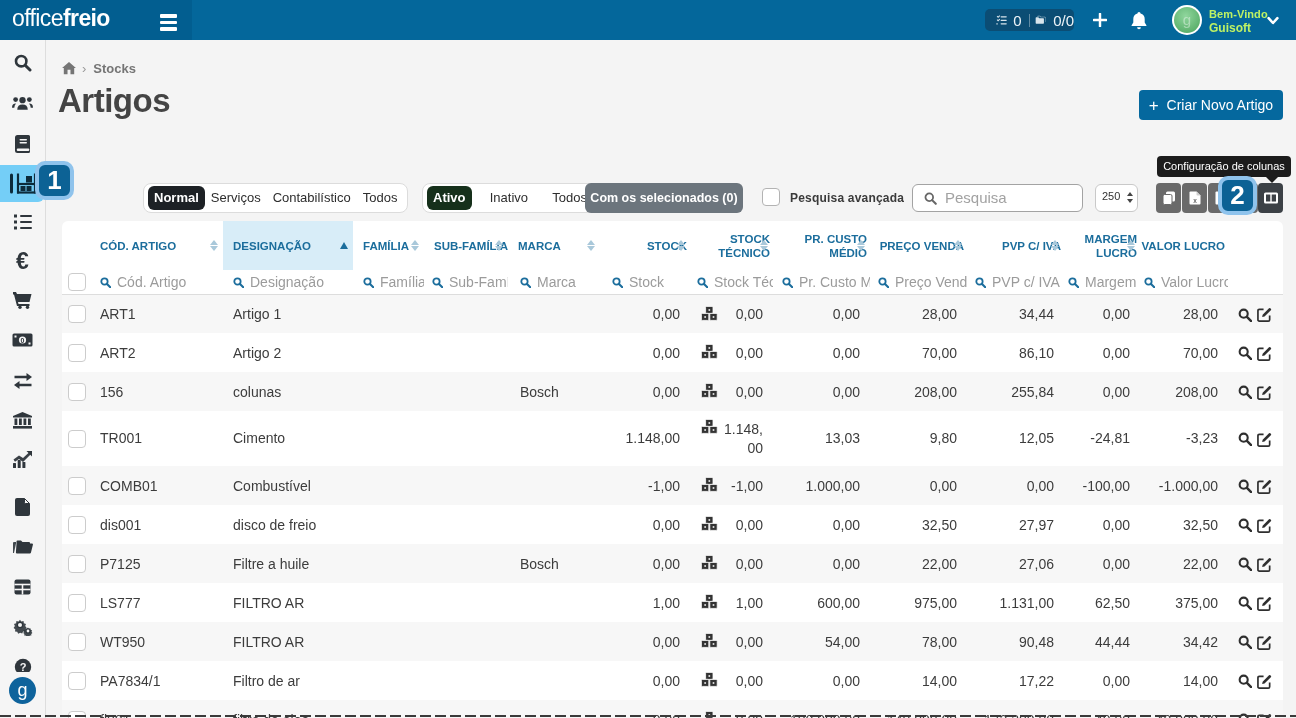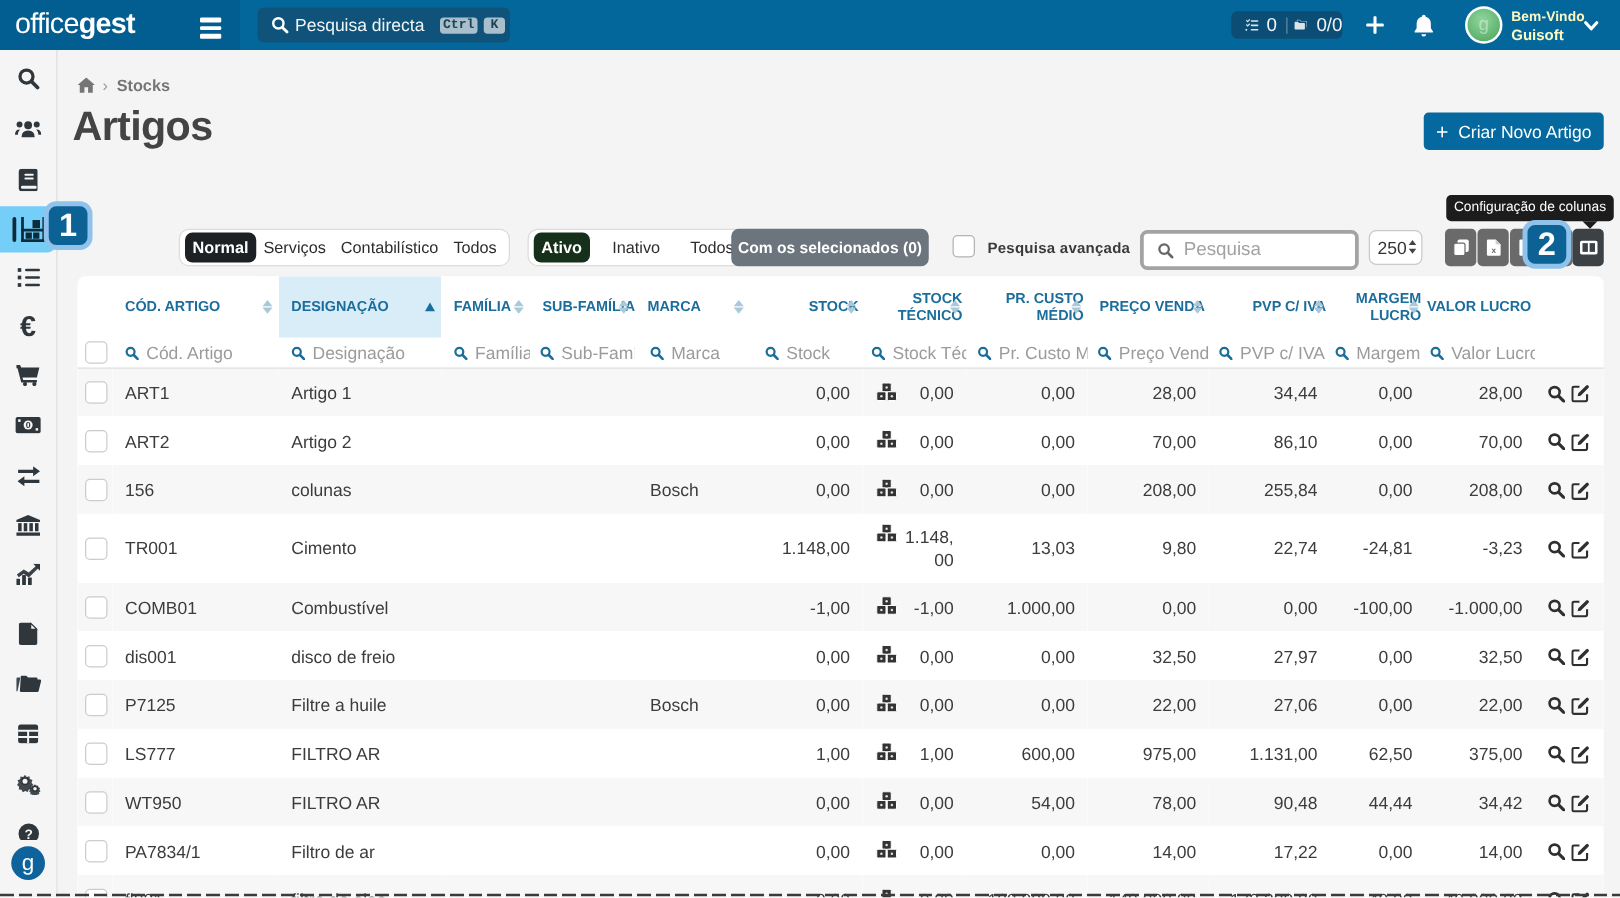--- a/index.html
+++ b/index.html
@@ -10,21 +10,21 @@
 #brand{position:absolute;top:0;left:0;width:192px;height:40px;background:#025e90;}
 #logo{position:absolute;left:12px;top:5px;color:#fff;font-size:23px;letter-spacing:-0.6px;}
 #logo b{font-weight:bold;}
 #burger{position:absolute;left:160px;top:14px;width:17px;}
 #burger div{height:3.5px;background:#fff;border-radius:1px;margin-bottom:3px;}
 #nsearch{position:absolute;left:206px;top:6px;width:202px;height:28px;background:#10537a;border-radius:5px;color:#fff;}
 #nsearch .txt{position:absolute;left:30px;top:6px;font-size:14px;color:#f2f6f9;}
 .chip{position:absolute;top:8px;height:13px;background:#a9bfcc;color:#1d4356;font-family:"Liberation Mono",monospace;font-size:10.5px;font-weight:bold;border-radius:3px;line-height:13px;text-align:center;}
 #npill{position:absolute;left:985px;top:9px;width:89px;height:22px;background:#0b4d74;border-radius:5px;display:flex;align-items:center;color:#eef4f8;font-size:15px;}
 #npill .sep{width:1px;height:13px;background:rgba(255,255,255,0.35);margin:0 6px 0 7px;}
-#nuser{position:absolute;left:1209px;top:9px;color:#fef9c3;}
+#nuser{position:absolute;left:1209px;top:9px;color:#bef264;}
 #nuser .l1{font-size:11px;font-weight:bold;line-height:11px;letter-spacing:0.1px;}
 #nuser .l2{font-size:12px;font-weight:bold;line-height:12px;margin-top:2px;}
 #avatar{position:absolute;left:1172px;top:5px;width:30px;height:30px;border-radius:50%;background:#fff;}
 #avatar .in{position:absolute;left:2px;top:2px;width:26px;height:26px;border-radius:50%;background:radial-gradient(circle at 45% 35%,#90d69d,#5bb06c 75%,#4da05e);color:rgba(255,255,255,0.4);font-size:15px;text-align:center;line-height:26px;}
 
 #side{position:absolute;top:40px;left:0;width:45px;height:678px;background:#f5f5f5;border-right:1px solid #ddd;}
 .sic{position:absolute;left:0;width:45px;text-align:center;}
 #hl{position:absolute;left:0;top:125px;width:44px;height:37px;background:#74cef7;border-radius:0 6px 6px 0;}
 #sbottom{position:absolute;left:0;top:632px;width:45px;height:46px;background:#f5f5f5;}
 #glogo{position:absolute;left:9px;top:5px;width:27px;height:27px;border-radius:50%;background:#0e639c;color:#fff;font-size:18px;text-align:center;line-height:26px;}
@@ -36,24 +36,24 @@
 #h1{position:absolute;left:58px;top:82px;color:#444;font-size:33px;font-weight:bold;letter-spacing:-0.5px;}
 #newbtn{position:absolute;left:1139px;top:90px;width:144px;height:30px;background:#05689e;border-radius:4px;color:#fff;font-size:14px;text-align:center;line-height:30px;}
 
 .bgroup{position:absolute;top:183px;height:30px;background:#fff;border:1px solid #dcdcdc;border-radius:8px;display:flex;align-items:center;justify-content:space-between;padding:0 4px;box-sizing:border-box;}
 .bgroup .bi{font-size:13px;color:#2d2d2d;padding:0 6px;line-height:24px;white-space:nowrap;}
 .bgroup .on{background:#1d2125;color:#fff;font-weight:bold;border-radius:6px;}
 .bgroup .ong{background:#16301b;color:#fff;font-weight:bold;border-radius:6px;}
 #drop{position:absolute;left:585px;top:183px;width:158px;height:30px;background:#6c757d;border-radius:6px;color:#fff;font-size:12.5px;font-weight:bold;text-align:center;line-height:30px;box-sizing:border-box;}
 #advchk{position:absolute;left:762px;top:188px;width:16px;height:16px;background:#fff;border:1px solid #b3b3b3;border-radius:4px;}
 #advlbl{position:absolute;left:790px;top:191px;font-size:12px;font-weight:bold;color:#3a3a3a;letter-spacing:0.2px;}
-#psearch{position:absolute;left:912px;top:184px;width:169px;height:26px;background:#fff;border:3px solid #a3a3a3;border-radius:6px;}
+#psearch{position:absolute;left:912px;top:184px;width:169px;height:26px;background:#fff;border:1px solid #a3a3a3;border-radius:6px;}
 #psearch .ph{position:absolute;left:32px;top:4px;font-size:15px;color:#a2a2a2;}
 #pnum{position:absolute;left:1095px;top:184px;width:41px;height:26px;background:#fff;border:1px solid #c9c9c9;border-radius:6px;}
-#pnum .v{position:absolute;left:6px;top:5px;font-size:14px;color:#333;}
+#pnum .v{position:absolute;left:6px;top:5px;font-size:11px;color:#333;}
 .tbtn{position:absolute;top:183px;width:25px;height:30px;background:#6a6a6a;border-radius:4px;}
 .tbtn svg{position:absolute;left:50%;top:50%;transform:translate(-50%,-50%);}
 #tbtn5{background:#3c4146;}
 #tooltip{position:absolute;left:1157px;top:156px;width:134px;height:21px;background:#1c1c1c;border-radius:4px;color:#fff;font-size:11px;text-align:center;line-height:21px;z-index:55;}
 #tooltiparrow{position:absolute;left:1266px;top:177px;width:0;height:0;border-left:6px solid transparent;border-right:6px solid transparent;border-top:6px solid #1c1c1c;z-index:55;}
 
 #card{position:absolute;left:62px;top:221px;width:1221px;height:497px;background:#fff;border-radius:6px 6px 0 0;overflow:hidden;}
 table{border-collapse:collapse;table-layout:fixed;width:1221px;}
 th,td{overflow:hidden;white-space:nowrap;}
 th{color:#1b6d9c;font-size:11.5px;text-align:left;position:relative;font-weight:bold;}
@@ -80,35 +80,26 @@
 .sort.one{margin-top:-4px;}
 .wr{white-space:normal;line-height:14px;}
 .rel{position:relative;}
 tr.tall{height:55px;line-height:19px;}
 </style>
 </head>
 <body>
 
 <div id="nav">
   <div id="brand"></div>
-  <div id="logo">office<b>gest</b></div>
+  <div id="logo">office<b>freio</b></div>
   <div id="burger">
       <div></div>
       <div></div>
       <div></div>
     </div>
-  <div id="nsearch">
-    <svg class="abs" style="left:11px;top:7px" width="14" height="14" viewBox="0 0 16 16">
-        <circle cx="6.5" cy="6.5" r="4.7" fill="none" stroke="#fff" stroke-width="2.2"></circle>
-        <line x1="10" y1="10" x2="14.5" y2="14.5" stroke="#fff" stroke-width="2.6" stroke-linecap="round"></line>
-      </svg>
-    <div class="txt">Pesquisa directa</div>
-    <div class="chip" style="left:146px;width:30px;">Ctrl</div>
-    <div class="chip" style="left:181px;width:17px;">K</div>
-  </div>
   <div id="npill">
     <svg style="margin-left:11px" width="15" height="15" viewBox="0 0 16 16" fill="#d9e5ec">
         <path d="M1 2.2 2 1.2 3 2.4 5 0.4 6 1.4 3 4.4z"></path>
         <rect x="6.5" y="1.8" width="9" height="1.8" rx="0.9"></rect>
         <path d="M1 7.2 2 6.2 3 7.4 5 5.4 6 6.4 3 9.4z"></path>
         <rect x="6.5" y="6.8" width="9" height="1.8" rx="0.9"></rect>
         <rect x="0.5" y="11.8" width="2" height="2" rx="0.5"></rect>
         <rect x="6.5" y="11.8" width="9" height="1.8" rx="0.9"></rect>
       </svg>
     <span style="margin-left:6px">0</span>
@@ -545,21 +536,21 @@
                 <rect x="4.6" y="0.4" width="7.4" height="7" rx="1"></rect>
                 <rect x="0.4" y="7.4" width="7.4" height="7" rx="1"></rect>
                 <rect x="8.8" y="7.4" width="7.4" height="7" rx="1"></rect>
               </g>
               <circle cx="8.3" cy="3.9" r="1" fill="#fff" opacity="0.85"></circle>
               <circle cx="4.1" cy="10.9" r="1" fill="#fff" opacity="0.85"></circle>
               <circle cx="12.5" cy="10.9" r="1" fill="#fff" opacity="0.85"></circle>
             </svg>1.148,<br>00</td>
 <td class="num">13,03</td>
 <td class="num">9,80</td>
-<td class="num">22,74</td>
+<td class="num">12,05</td>
 <td class="num">-24,81</td>
 <td class="num">-3,23</td>
 <td class="act"><svg width="14" height="14" viewBox="0 0 16 16">
               <circle cx="6.5" cy="6.5" r="4.6" fill="none" stroke="#2f2f2f" stroke-width="2.4"></circle>
               <line x1="10.2" y1="10.2" x2="15" y2="15" stroke="#2f2f2f" stroke-width="2.8" stroke-linecap="round"></line>
             </svg><svg width="15" height="15" viewBox="0 0 16 16">
               <path d="M13.5 9 v4.5 q0 1.5-1.5 1.5 h-9.5 q-1.5 0-1.5-1.5 v-9.5 q0-1.5 1.5-1.5 h4.5" fill="none" stroke="#2f2f2f" stroke-width="1.8"></path>
               <path d="M6 8.2 L12.8 1.4 q0.8-0.8 1.8 0.2 q1 1 0.2 1.8 L8 10.2 L5.5 10.7z" fill="#2f2f2f"></path>
             </svg></td>
         </tr>

